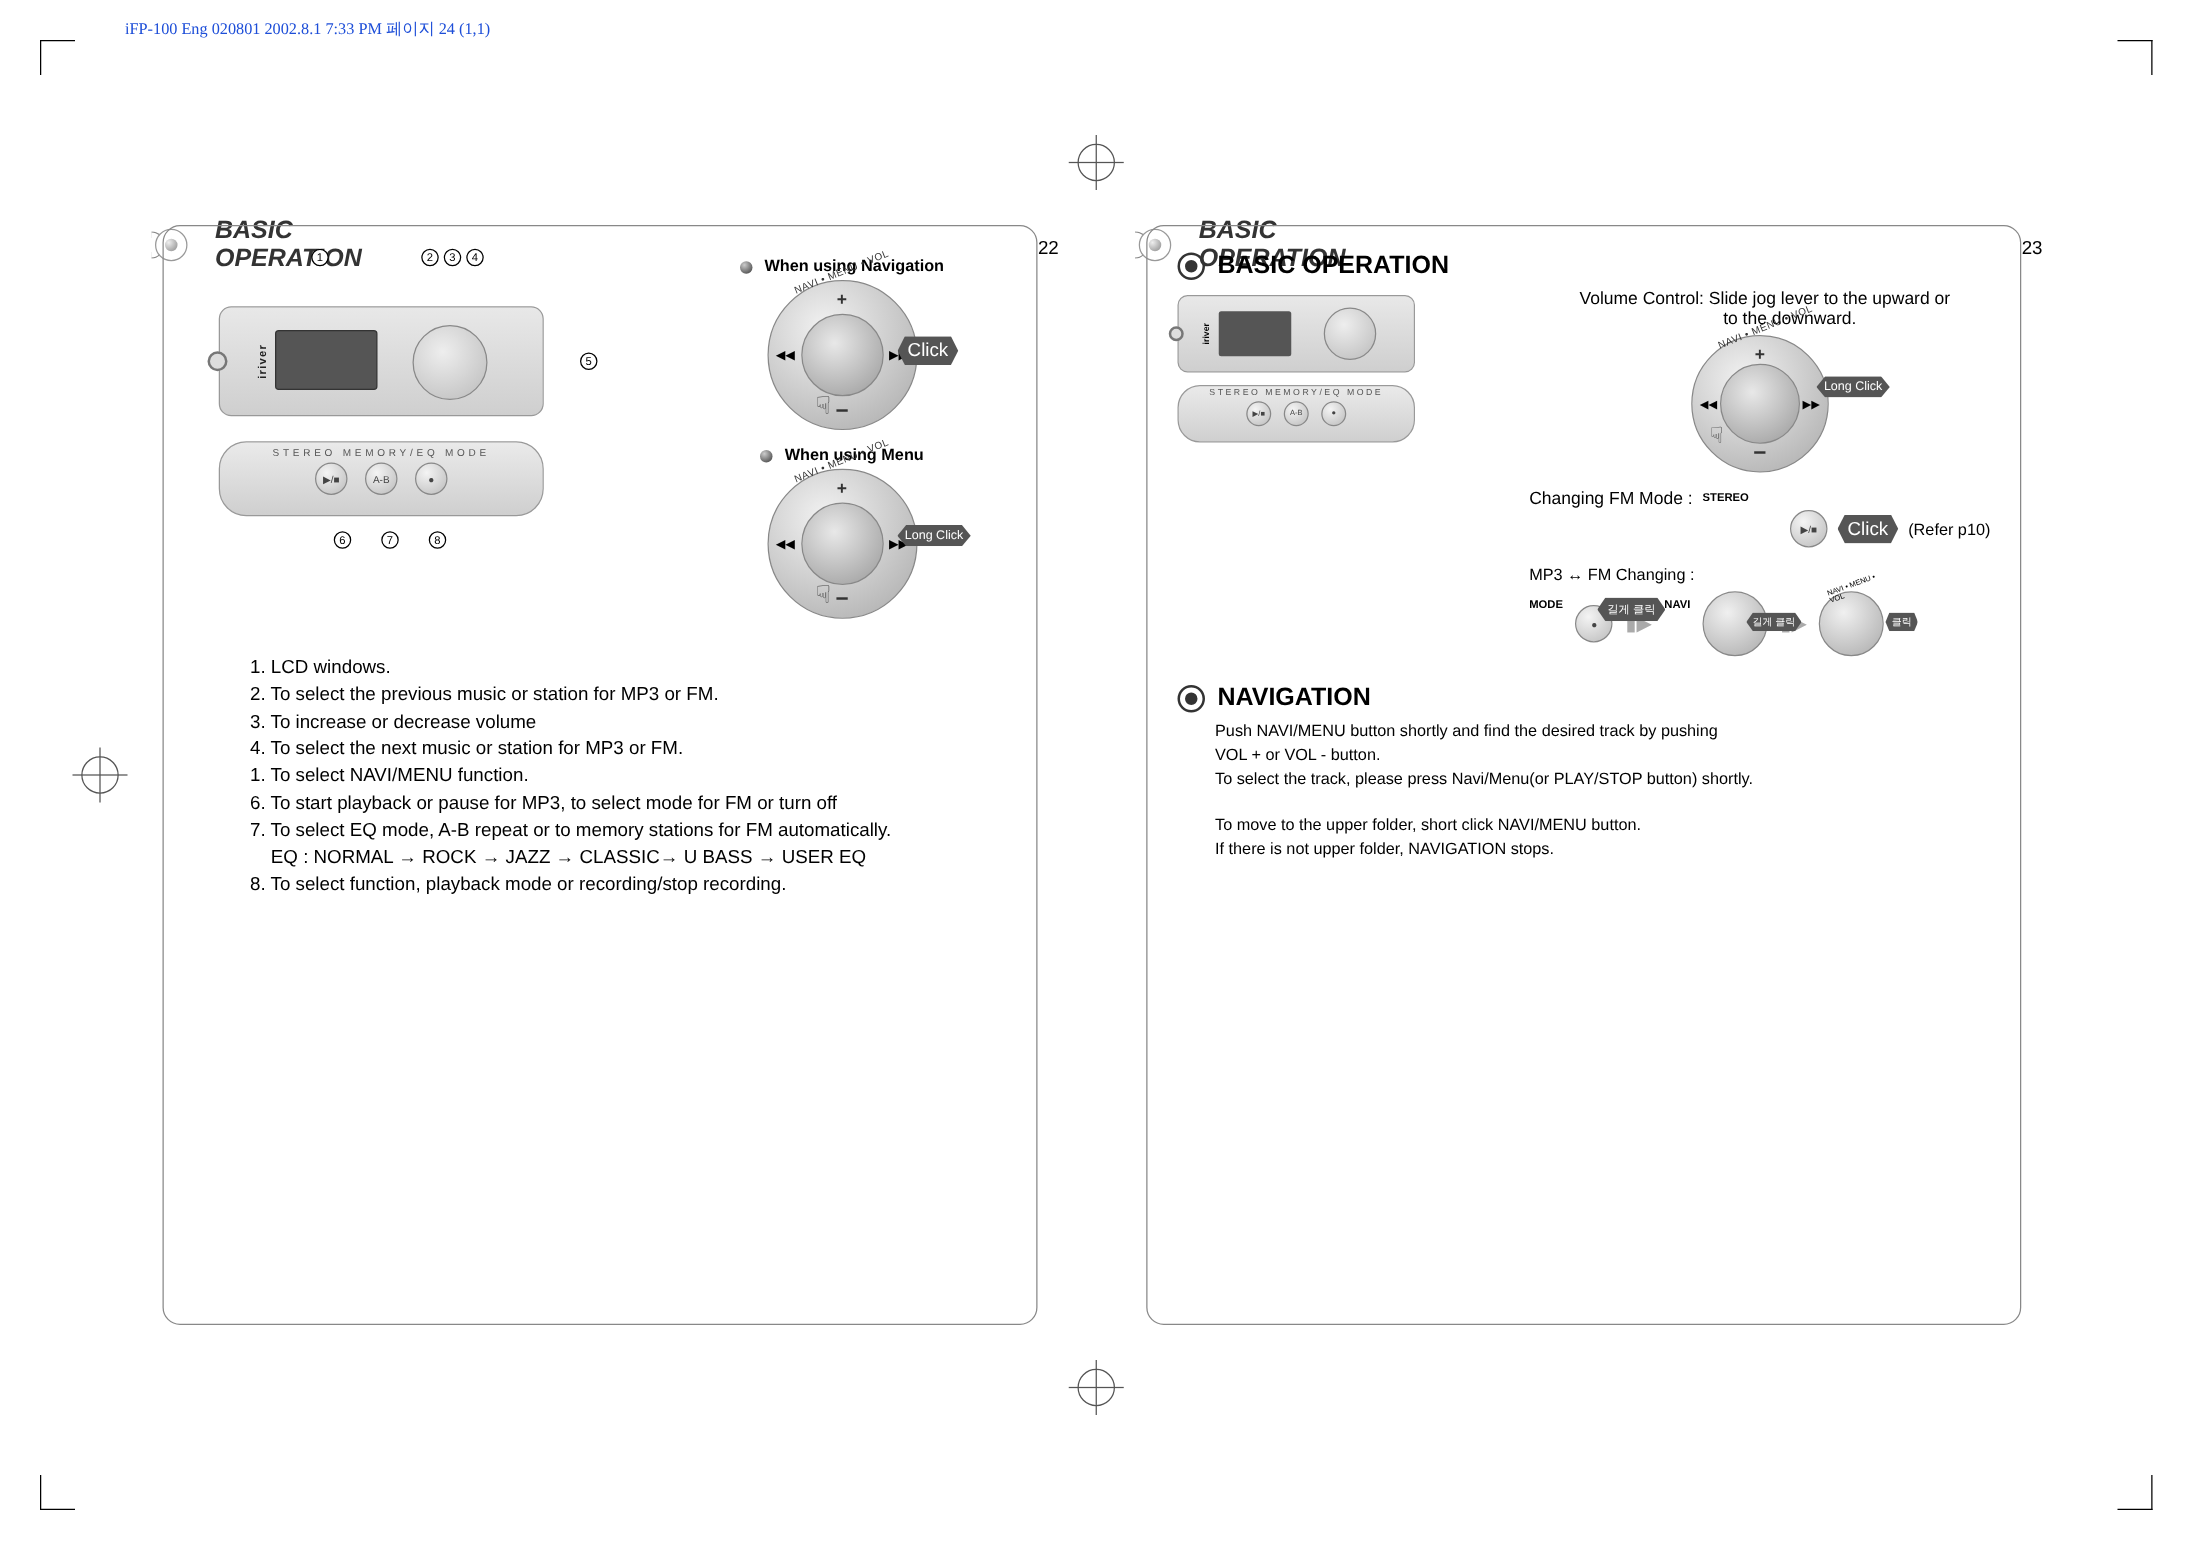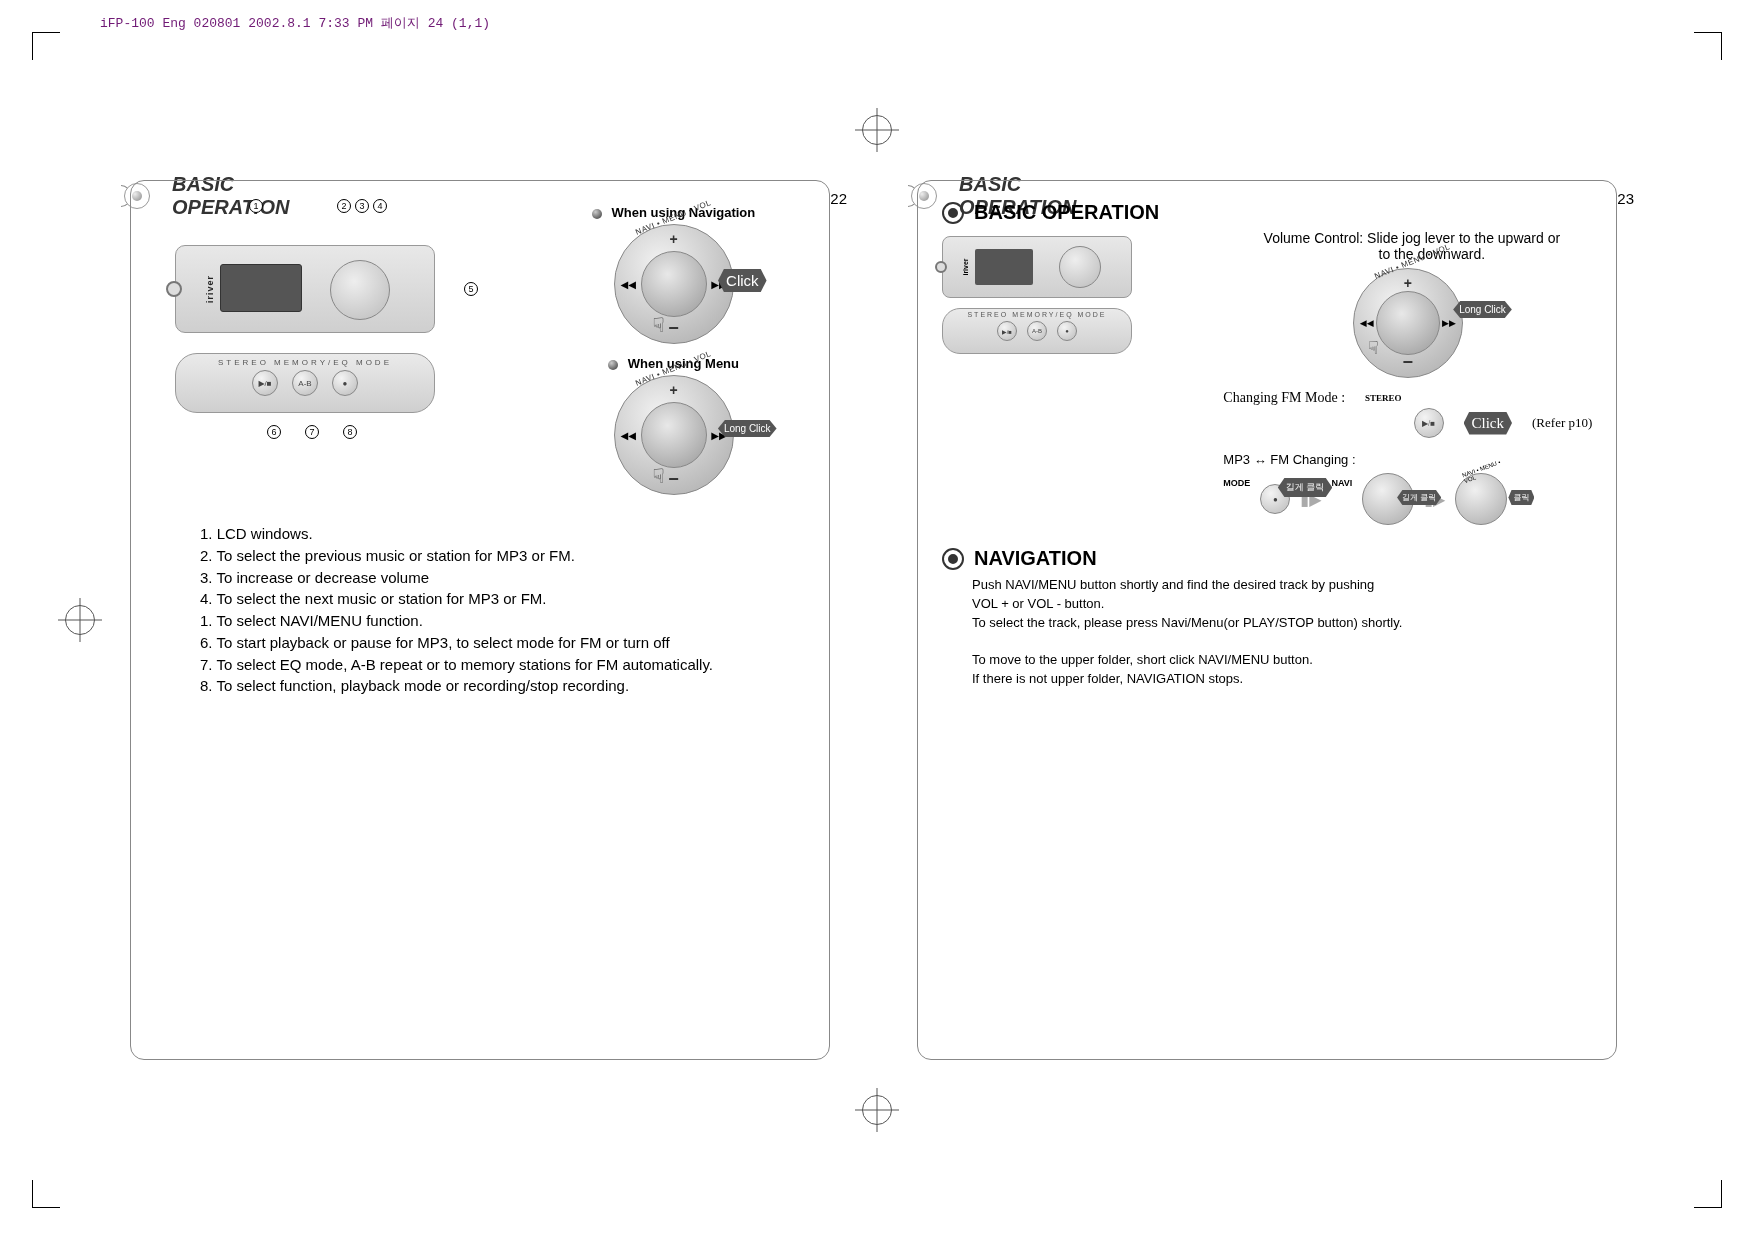--- a/index.html
+++ b/index.html
@@ -17,22 +17,22 @@
   .cropmark.tr-h { top: 32px; right: 32px; width: 28px; height: 1px; }
   .cropmark.tr-v { top: 32px; right: 32px; width: 1px; height: 28px; }
   .cropmark.bl-h { bottom: 32px; left: 32px; width: 28px; height: 1px; }
   .cropmark.bl-v { bottom: 32px; left: 32px; width: 1px; height: 28px; }
   .cropmark.br-h { bottom: 32px; right: 32px; width: 28px; height: 1px; }
   .cropmark.br-v { bottom: 32px; right: 32px; width: 1px; height: 28px; }
   .filepath {
     position: absolute;
     top: 14px; left: 100px;
     font-size: 13px;
-    font-family: Liberation Mono, monospace;
-    color: #701a75;
+    font-family: Liberation Serif, serif;
+    color: #1d4ed8;
   }
   .regmark {
     position: absolute;
     width: 30px; height: 30px;
     border: 1px solid #555;
     border-radius: 50%;
   }
   .regmark::before, .regmark::after {
     content: ""; position: absolute; background: #555;
   }
@@ -190,21 +190,21 @@
   .rp-right { flex:1.2; font-size:14px; }
   .device-sm { width:190px; height:62px; background:linear-gradient(#e8e8e8,#cfcfcf);border:1px solid #999;border-radius:8px;position:relative;margin:6px 0 10px 0;}
   .device-sm .lcd{position:absolute;left:32px;top:12px;width:58px;height:36px;background:#555;border-radius:2px;}
   .device-sm .brand{position:absolute;left:14px;top:50%;transform:translateY(-50%) rotate(-90deg);font-size:7px;font-weight:bold;}
   .device-sm .cc{position:absolute;right:30px;top:9px;width:42px;height:42px;border-radius:50%;background:radial-gradient(circle at 38% 32%,#eee,#bbb);border:1px solid #888;}
   .device-sm .hole{position:absolute;left:-8px;top:50%;transform:translateY(-50%);width:12px;height:12px;border:2px solid #777;border-radius:50%;background:#ddd;}
   .device-sm-b { width:190px;height:46px;background:linear-gradient(#eaeaea,#cfcfcf);border:1px solid #999;border-radius:18px;position:relative;display:flex;justify-content:center;align-items:center;gap:10px;}
   .device-sm-b .lab{position:absolute;top:2px;left:0;right:0;text-align:center;font-size:7px;color:#555;letter-spacing:2px;}
   .btn-sm{width:20px;height:20px;border:1px solid #888;border-radius:50%;background:radial-gradient(circle at 35% 30%,#f4f4f4,#bbb);font-size:6px;display:flex;align-items:center;justify-content:center;color:#444;}
   .vol-text { text-align:center; margin-bottom:6px; padding-left:8px;}
-  .fm-row { display:flex; align-items:center; gap:20px; margin-top:12px;font-family:Liberation Serif, serif;}
+  .fm-row { display:flex; align-items:center; gap:8px; margin-top:12px;}
   .stereo-lbl{font-size:9px;font-weight:bold;}
   .refer{font-size:13px;}
   .mp3-title{font-size:13px;margin-top:14px;text-align:left;}
   .mode-strip { display:flex; align-items:center; gap:10px; margin:6px 0 14px 0;}
   .mode-lbl{font-size:9px;font-weight:bold;position:relative;top:-16px;}
   .arrow-r{font-size:16px;color:#aaa;}
   .jog-sm { width:52px;height:52px;border-radius:50%;background:radial-gradient(circle at 38% 32%,#f0f0f0,#aaa);border:1px solid #888;position:relative;}
   .jog-sm .arc{position:absolute;top:-9px;left:6px;font-size:6px;transform:rotate(-20deg);}
   .jog-sm .burst2{position:absolute;right:-28px;top:16px;background:#555;color:#fff;font-size:8px;padding:2px 5px;clip-path: polygon(0 50%, 12% 0, 88% 0, 100% 50%, 88% 100%, 12% 100%);}
   .nav-body { font-size:13px; line-height:1.45; margin-left:30px;}
@@ -297,20 +297,21 @@
         </div>
       </div>
       <div class="numbered-list">
         <span class="row">1. LCD windows.</span>
         <span class="row">2. To select the previous music or station for MP3 or FM.</span>
         <span class="row">3. To increase or decrease volume</span>
         <span class="row">4. To select the next music or station for MP3 or FM.</span>
         <span class="row">1. To select NAVI/MENU function.</span>
         <span class="row">6. To start playback or pause for MP3, to select mode for FM or turn off</span>
         <span class="row">7. To select EQ mode, A-B repeat or to memory stations for FM automatically.</span>
+        <span class="row" style="white-space:pre">    EQ : NORMAL → ROCK → JAZZ → CLASSIC→ U BASS → USER EQ</span>
         <span class="row">8. To select function, playback mode or recording/stop recording.</span>
       </div>
     </div>
     <div class="pagenum">22</div>
   </div>
 
   <div class="page">
     <div class="header-bar">
       <div class="header-line"></div>
       <div class="header-cap"></div>

